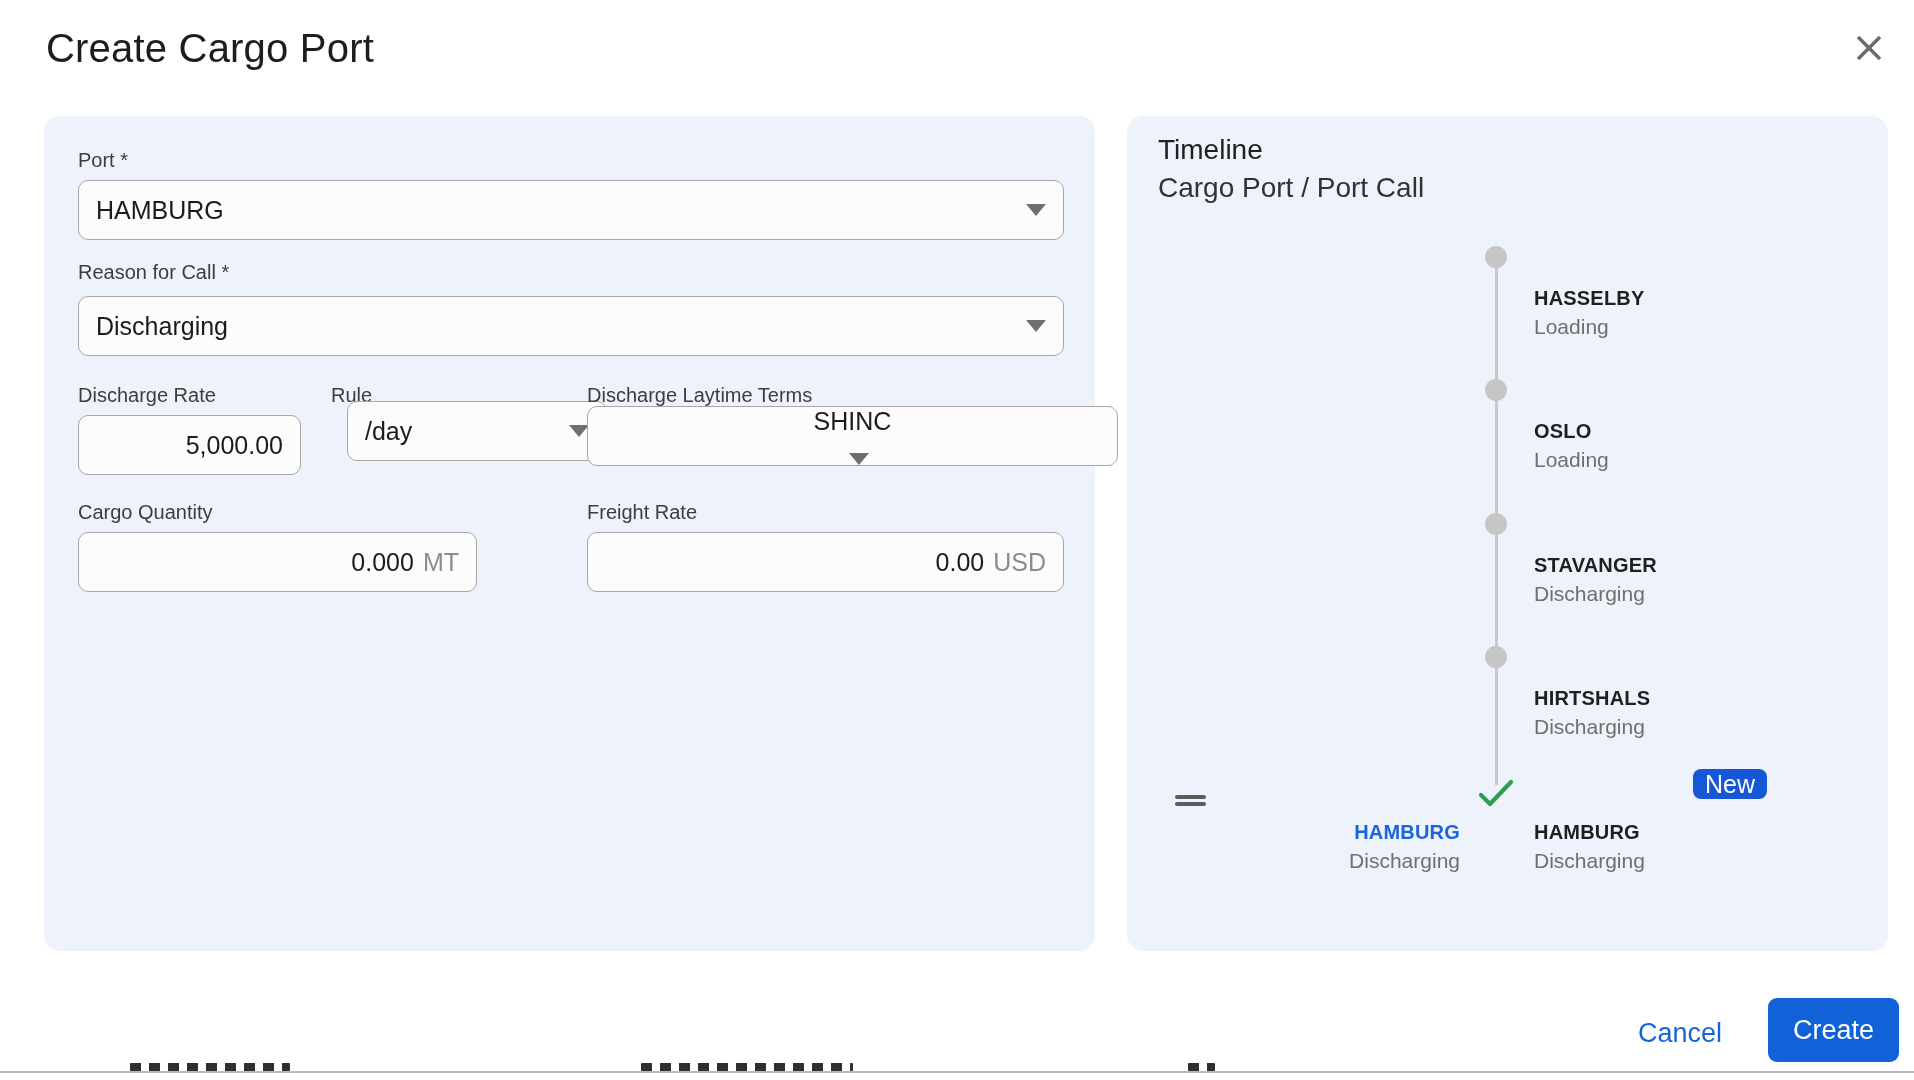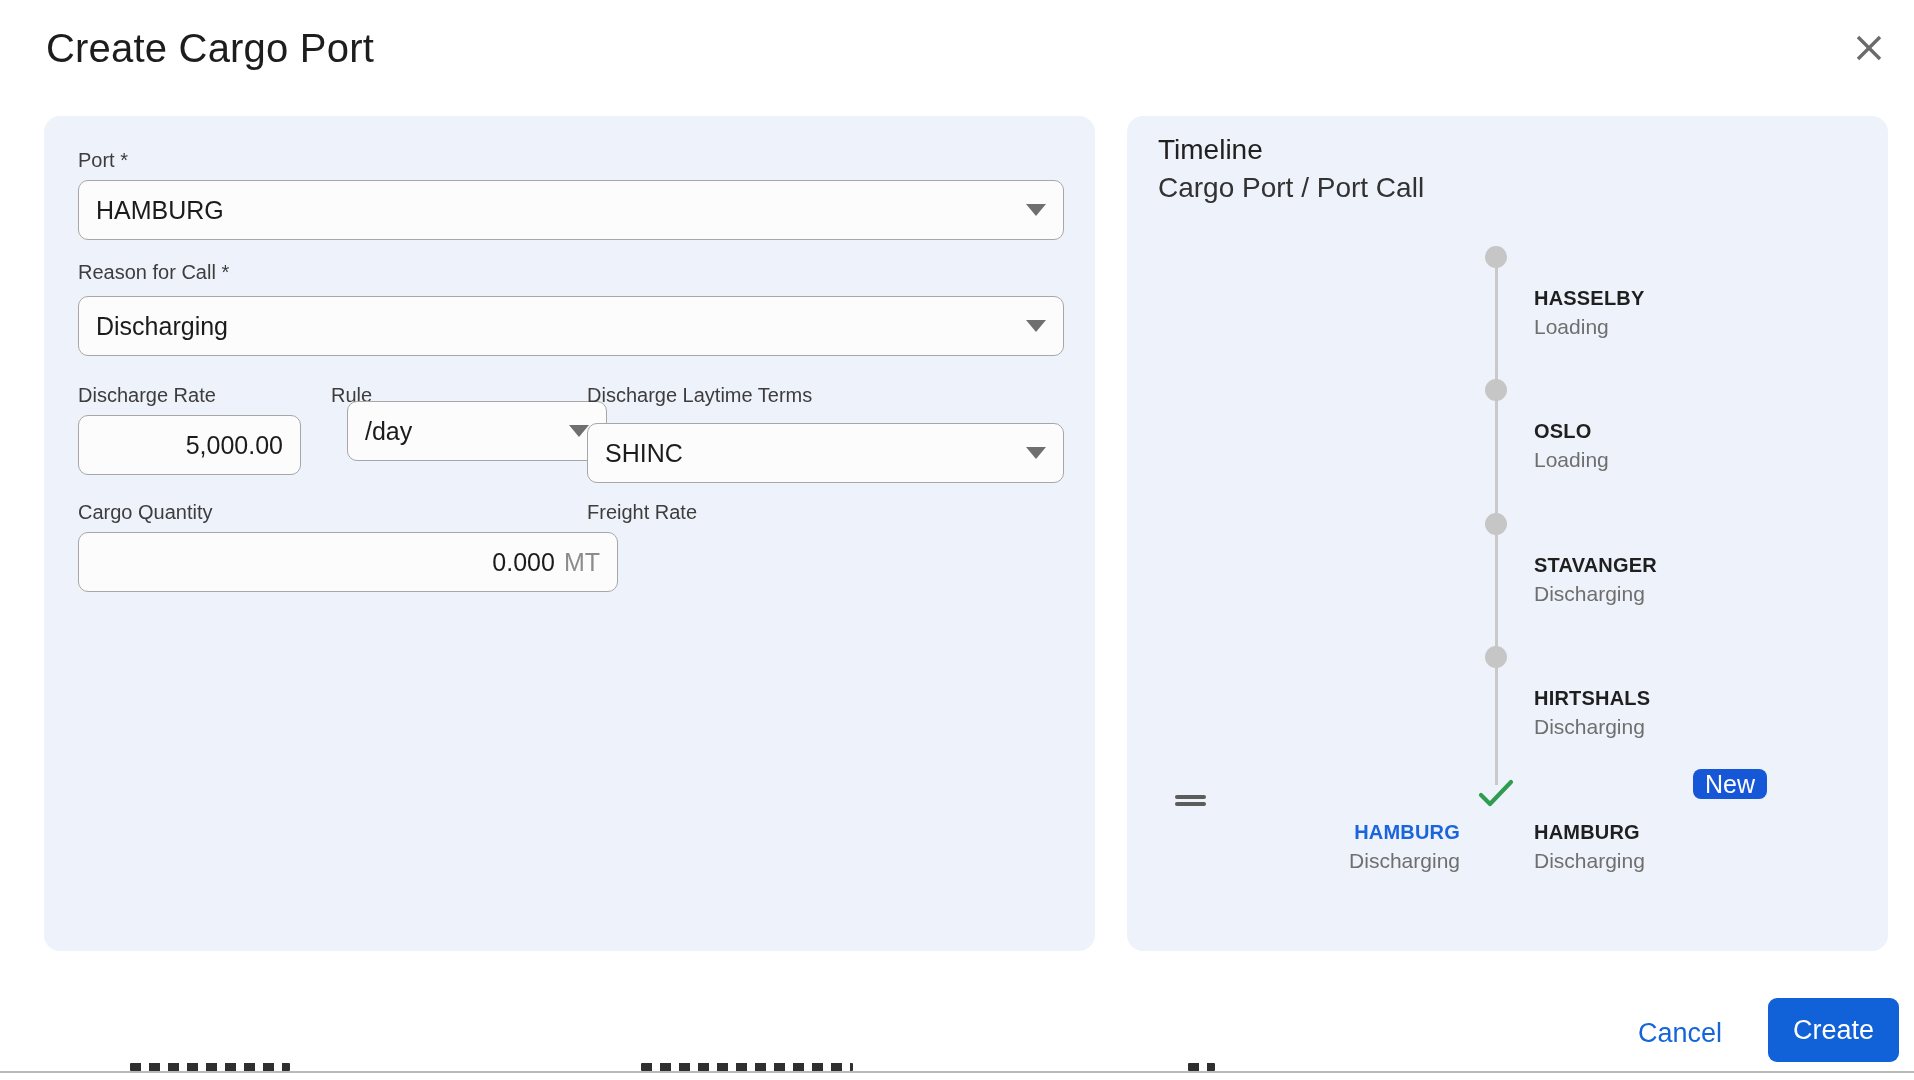--- a/index.html
+++ b/index.html
@@ -102,32 +102,36 @@
       <span class="num">5,000.00</span>
     </div>
 
     <div class="f-label" style="left:287px; top:267px;">Rule</div>
     <div class="field" style="left:287px; top:285px; width:260px;margin-left:16px;">
       <span class="grow">/day</span>
       <span class="caret"></span>
     </div>
 
     <div class="f-label" style="left:543px; top:267px;">Discharge Laytime Terms</div>
-    <div class="field" style="left:543px; top:307px; width:477px;">
+    <div class="field" style="left:543px; top:290px; width:531px;flex-direction:column;">
       <span class="grow">SHINC</span>
       <span class="caret"></span>
     </div>
 
     <div class="f-label" style="left:34px; top:384px;">Cargo Quantity</div>
-    <div class="field" style="left:34px; top:416px; width:540px;">
+    <div class="field" style="left:34px; top:416px; width:399px;">
       <span class="num">0.000</span>
       <span class="unit">MT</span>
     </div>
 
     <div class="f-label" style="left:543px; top:384px;">Freight Rate</div>
+    <div class="field" style="left:543px; top:416px; width:477px;">
+      <span class="num">0.00</span>
+      <span class="unit">USD</span>
+    </div>
 
   </div>
 
   <div class="panel panel-right">
 
     <div class="tl-heading">Timeline</div>
     <div class="tl-sub">Cargo Port / Port Call</div>
 
     <div class="tl-line"></div>
 

